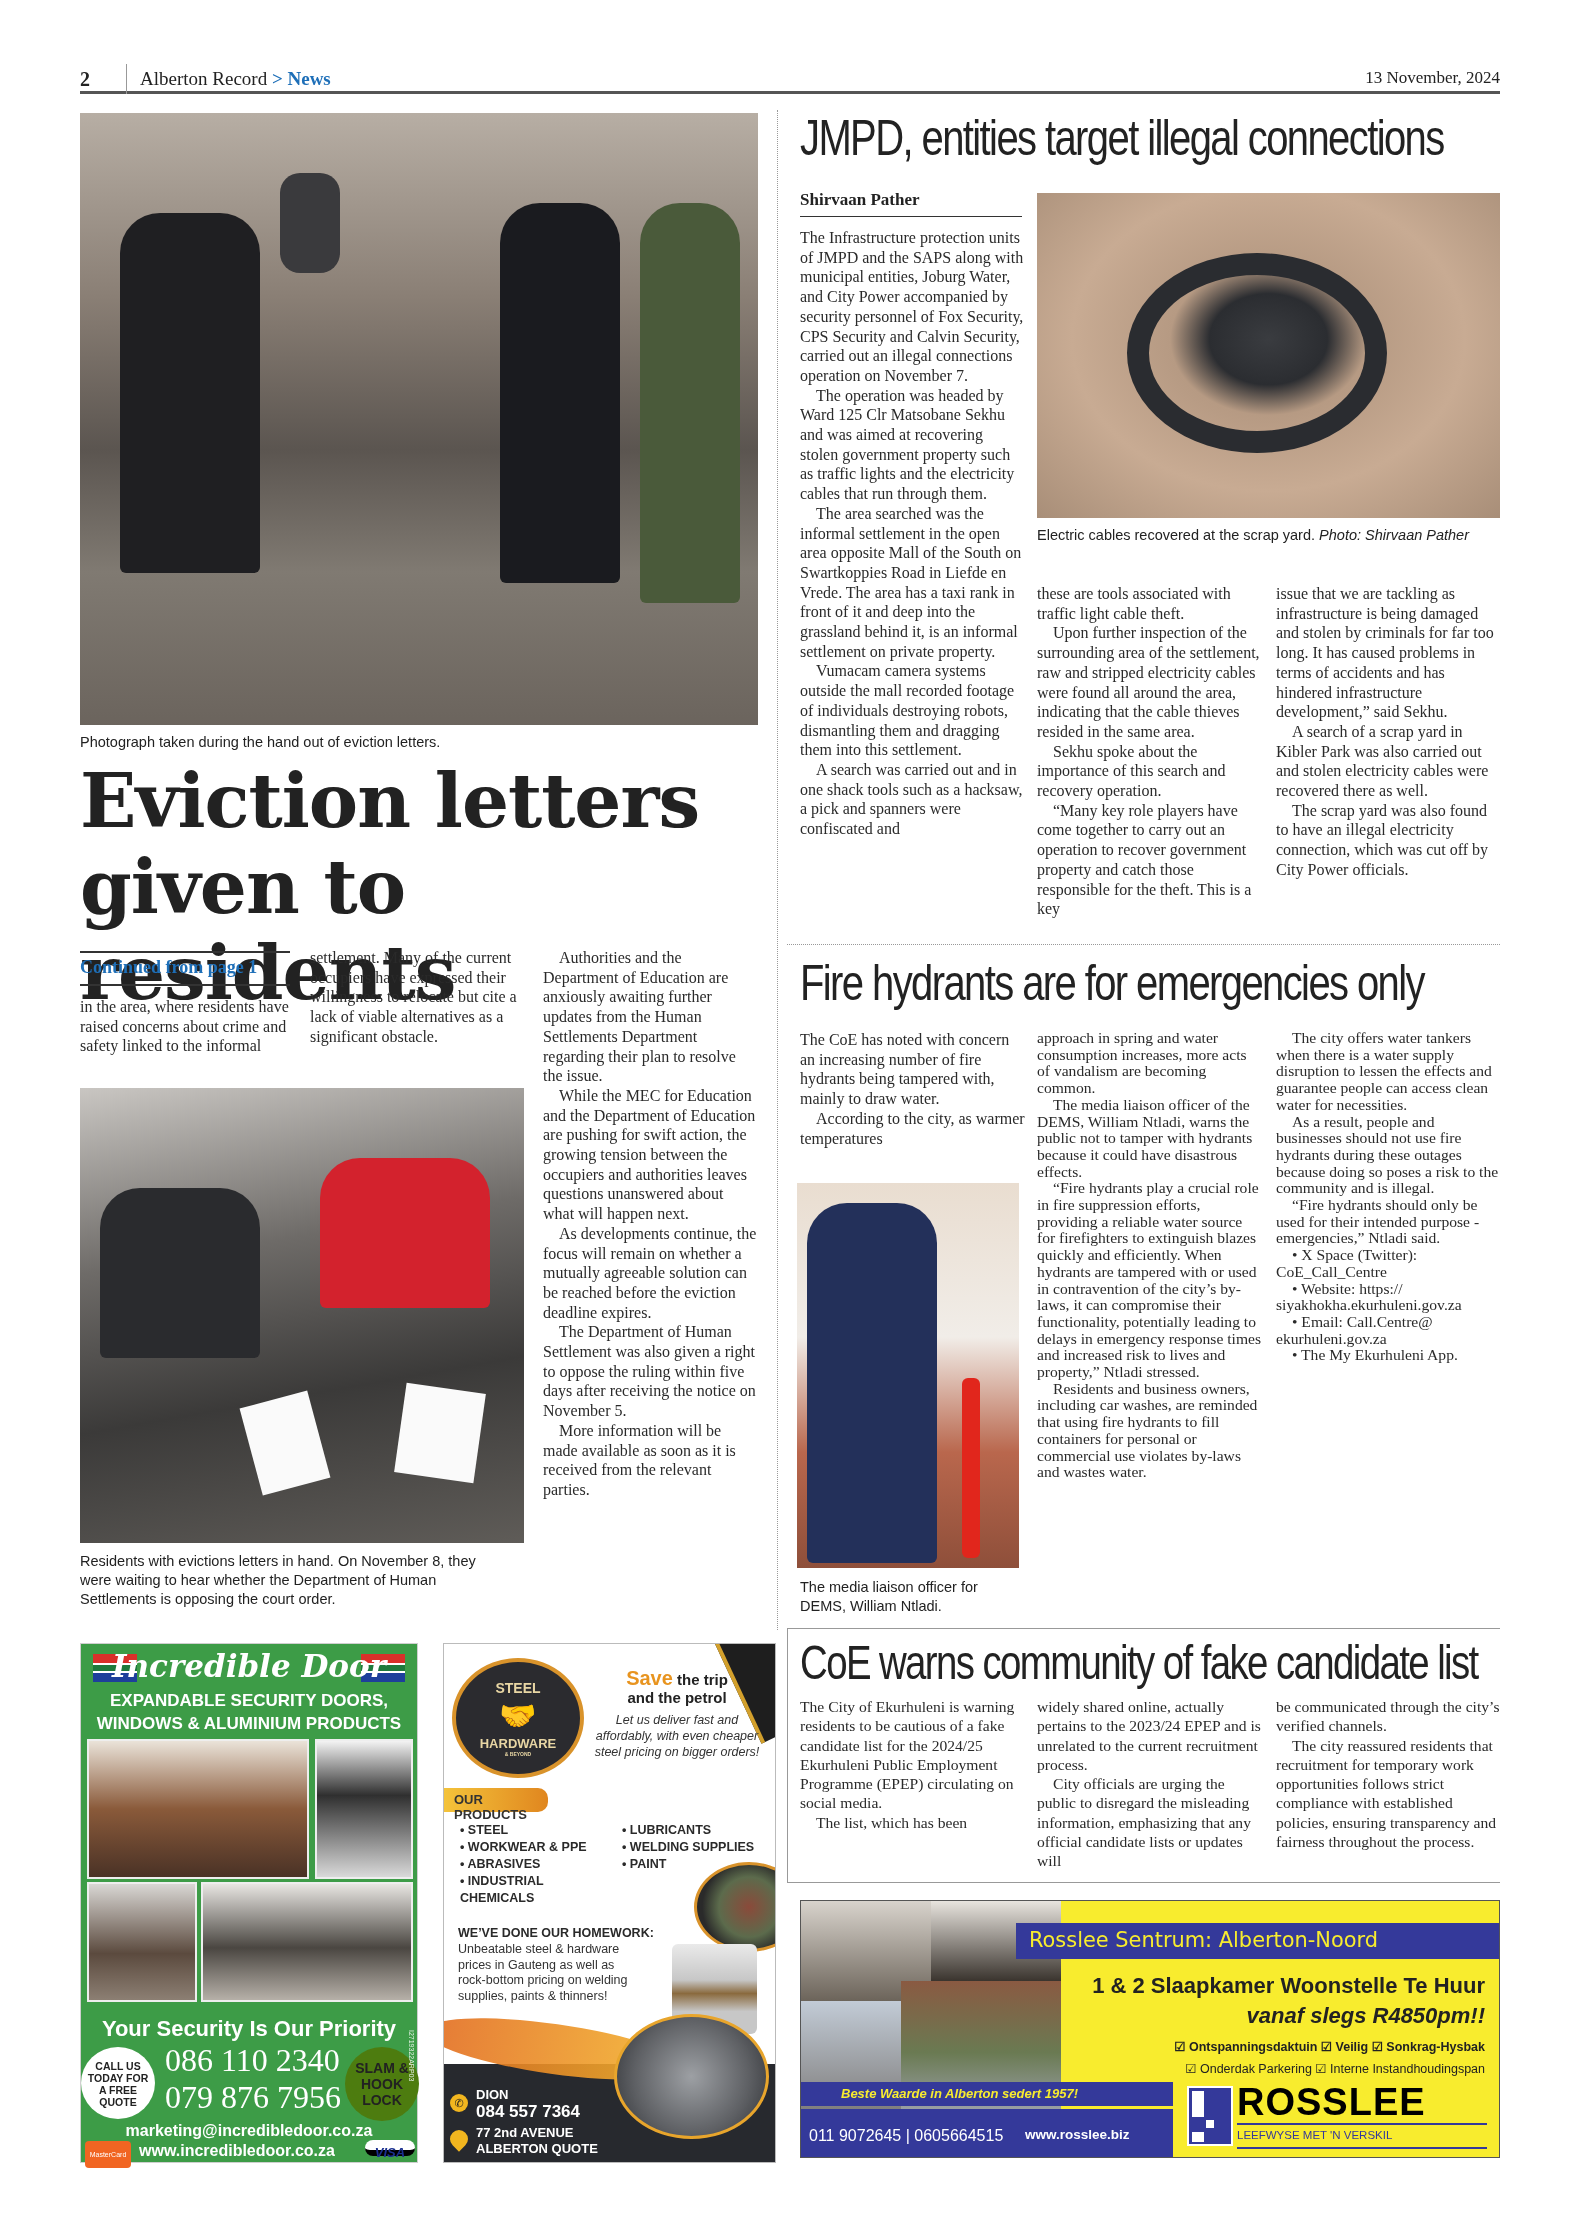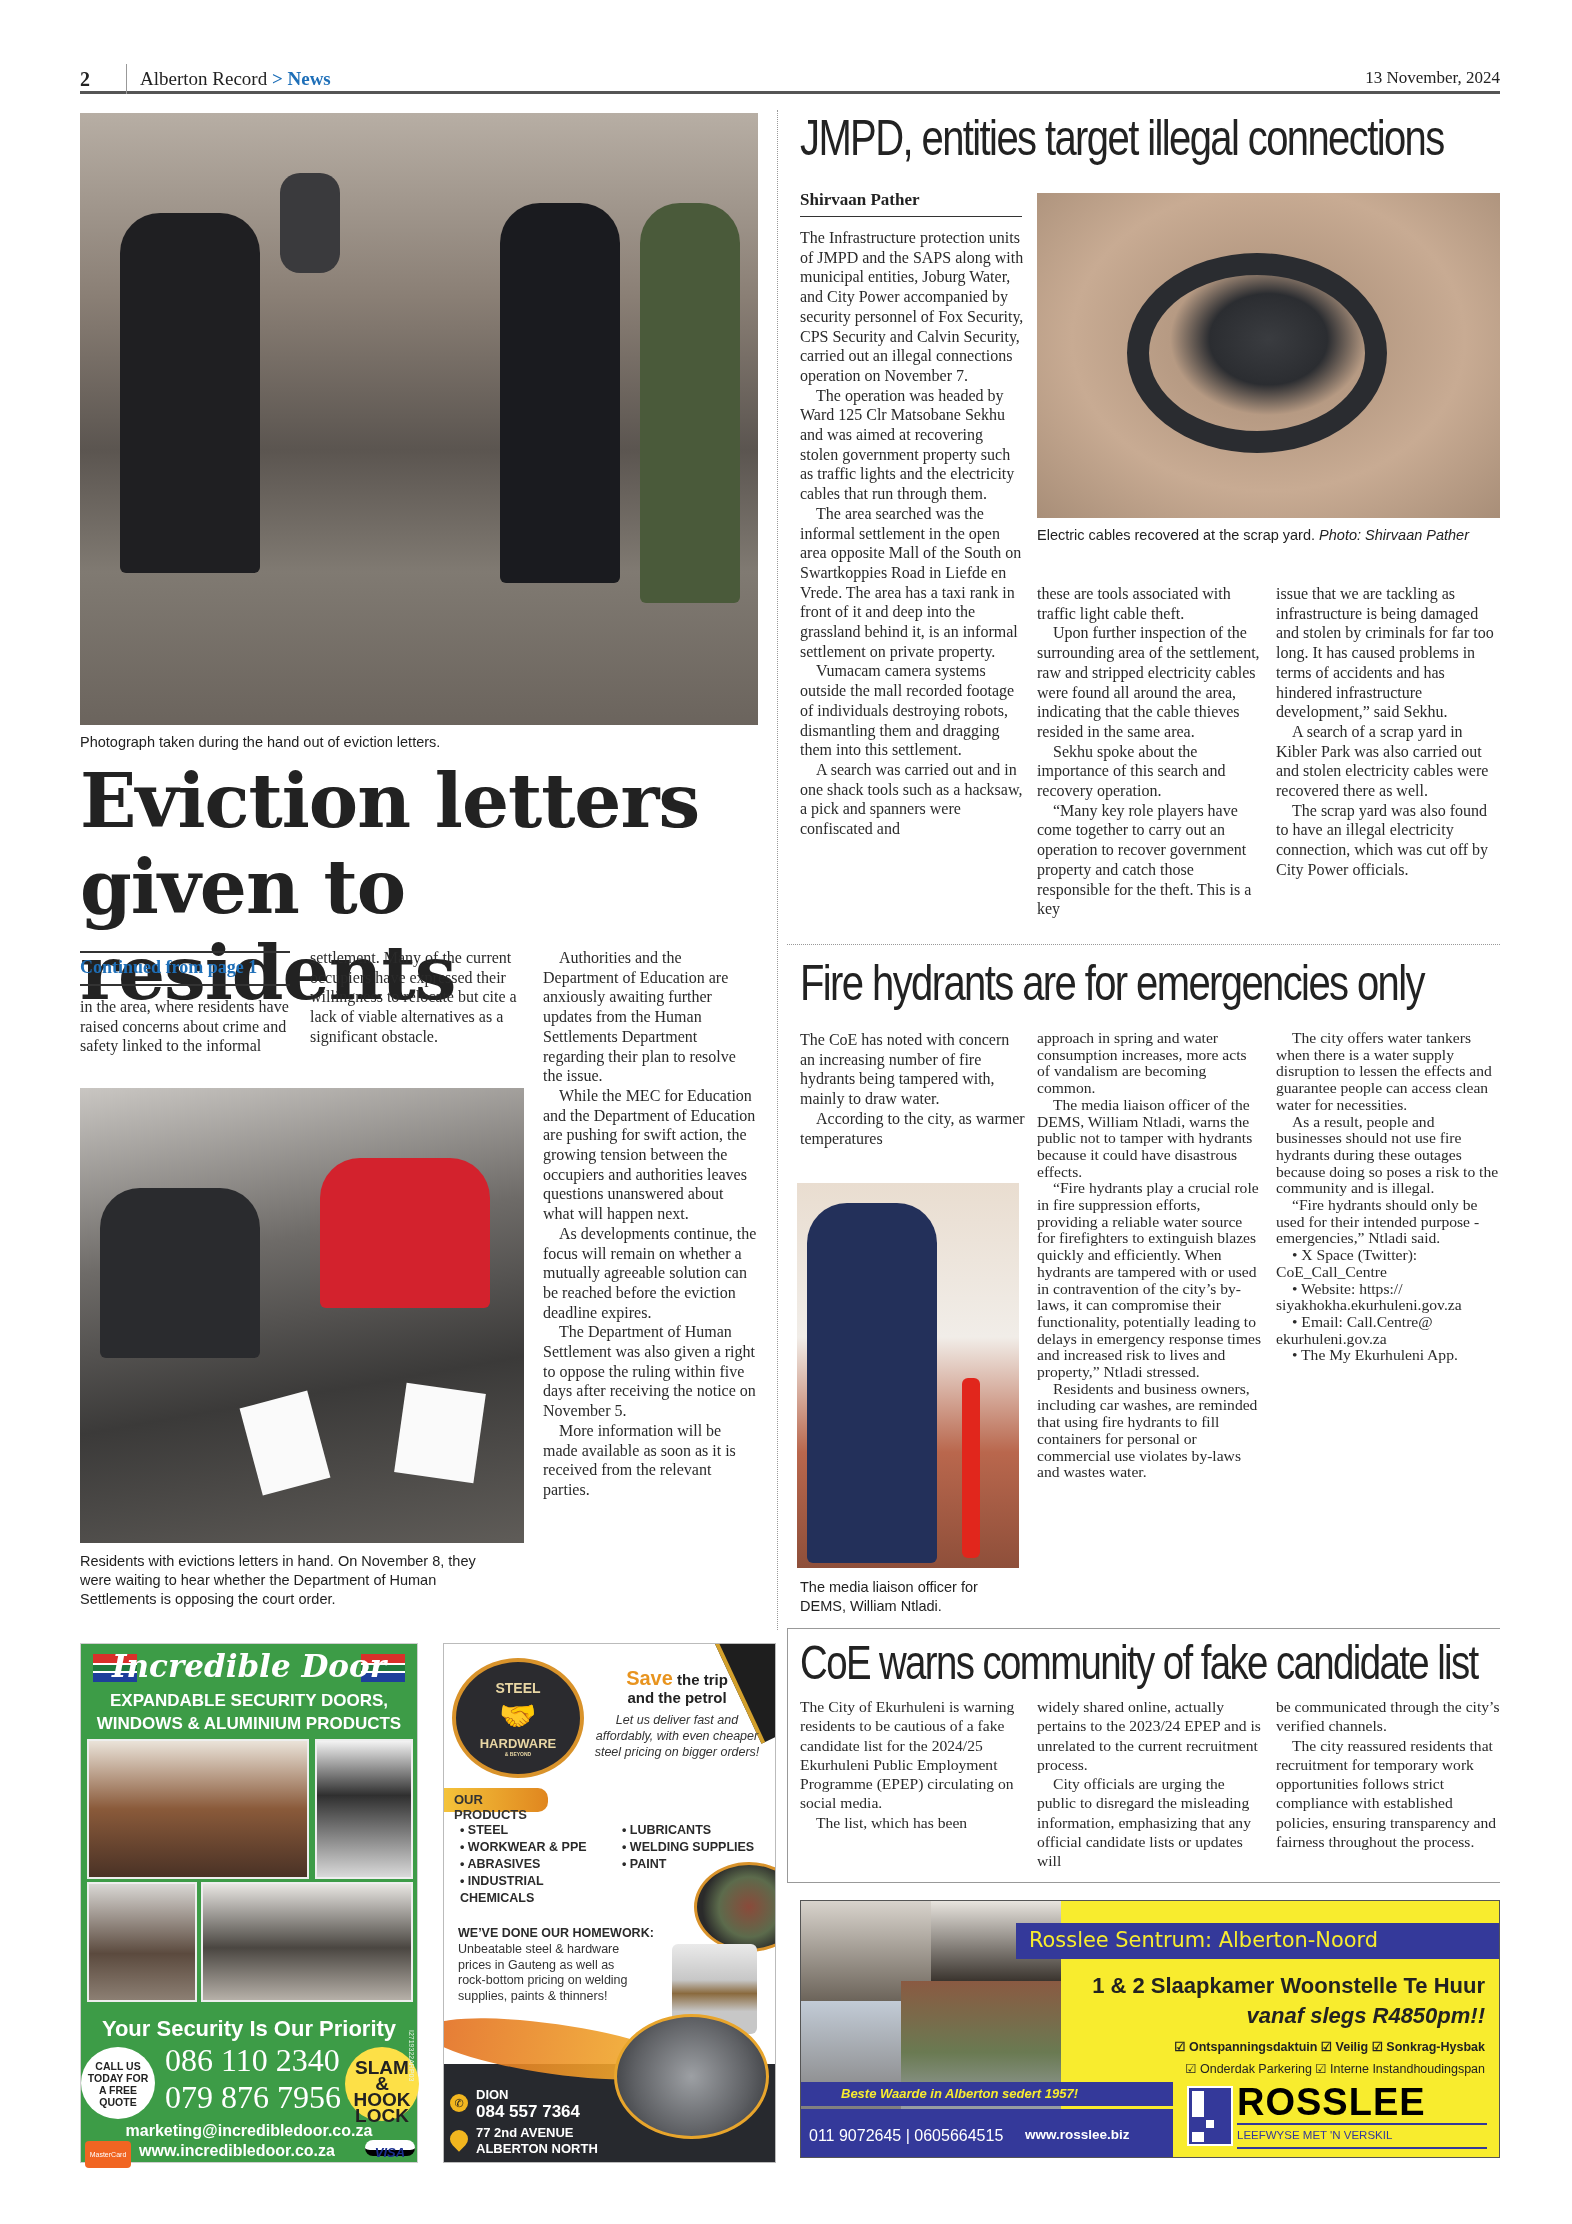--- a/index.html
+++ b/index.html
@@ -146,21 +146,21 @@
   <div style="position:absolute;left:0;right:0;top:47px;text-align:center;font-weight:bold;font-size:17px;">EXPANDABLE SECURITY DOORS,</div>
   <div style="position:absolute;left:0;right:0;top:70px;text-align:center;font-weight:bold;font-size:17px;">WINDOWS &amp; ALUMINIUM PRODUCTS</div>
   <div style="position:absolute;left:6px;top:95px;width:222px;height:140px;background:linear-gradient(180deg,#eae3d9 0%,#8a5a3a 50%,#4a3226 100%);border:2px solid #eee;"></div>
   <div style="position:absolute;left:234px;top:95px;width:98px;height:140px;background:linear-gradient(180deg,#f3f3f3 0%,#2f2f2f 40%,#d9d9d9 100%);border:2px solid #eee;"></div>
   <div style="position:absolute;left:6px;top:238px;width:110px;height:120px;background:linear-gradient(180deg,#d9d7d4 0%,#5b4a3e 60%,#8c7f73 100%);border:2px solid #eee;"></div>
   <div style="position:absolute;left:120px;top:238px;width:212px;height:120px;background:linear-gradient(180deg,#e8e6e2 0%,#4a4641 55%,#b6b0a8 100%);border:2px solid #eee;"></div>
   <div style="position:absolute;left:0;right:0;top:372px;text-align:center;font-weight:bold;font-size:22px;">Your Security Is Our Priority</div>
   <div style="position:absolute;left:0;top:403px;width:74px;height:72px;border-radius:50%;background:#ffffff;color:#222;font-weight:bold;font-size:10.5px;line-height:12px;text-align:center;padding:13px 4px 0;">CALL US TODAY FOR A FREE QUOTE</div>
   <div style="position:absolute;left:84px;top:398px;font-family:'Liberation Serif',serif;font-size:32px;">086 110 2340</div>
   <div style="position:absolute;left:84px;top:435px;font-family:'Liberation Serif',serif;font-size:32px;">079 876 7956</div>
-  <div style="position:absolute;right:-2px;top:403px;width:74px;height:74px;border-radius:50%;background:#fde047;color:#222;font-weight:bold;font-size:19px;line-height:16px;text-align:center;padding:13px 4px 0;">SLAM &amp; HOOK LOCK</div>
+  <div style="position:absolute;right:-2px;top:403px;width:74px;height:74px;border-radius:50%;background:#4d7c0f;color:#222;font-weight:bold;font-size:14px;line-height:16px;text-align:center;padding:13px 4px 0;">SLAM &amp; HOOK LOCK</div>
   <div style="position:absolute;left:0;right:0;top:478px;text-align:center;font-weight:bold;font-size:16px;">marketing@incredibledoor.co.za</div>
   <div style="position:absolute;left:4px;top:497px;width:46px;height:27px;border-radius:4px;background:#f16522;color:#fff;font-size:7px;text-align:center;line-height:27px;">MasterCard</div>
   <div style="position:absolute;left:58px;top:498px;font-weight:bold;font-size:16px;">www.incredibledoor.co.za</div>
   <div style="position:absolute;right:2px;top:496px;width:50px;height:16px;border-radius:9px;background:#fff;color:#1a2f8f;font-weight:bold;font-style:italic;font-size:13px;text-align:center;line-height:26px;border-bottom:6px solid #000000;">VISA</div>
   <div style="position:absolute;right:2px;top:386px;font-size:7px;color:#e5f2e6;writing-mode:vertical-rl;">I2719322ARP03</div>
 </div>
 
 <div class="abs" style="left:443px;top:1643px;width:333px;height:520px;background:#fff;border:1px solid #bbb;overflow:hidden;font-family:'Liberation Sans',sans-serif;">
   <div style="position:absolute;right:-30px;top:-20px;width:70px;height:110px;background:#1e1e1e;border-left:4px solid #d3a02c;transform:rotate(-25deg);"></div>
   <div style="position:absolute;left:8px;top:14px;width:132px;height:120px;border-radius:50%;background:#2b2b2f;border:4px solid #d9932b;color:#e8d6a4;text-align:center;font-weight:bold;">
@@ -191,21 +191,21 @@
   <div style="position:absolute;left:14px;top:298px;width:175px;font-size:12.5px;line-height:15.5px;color:#333;">Unbeatable steel &amp; hardware prices in Gauteng as well as rock-bottom pricing on welding supplies, paints &amp; thinners!</div>
   <div style="position:absolute;left:228px;top:300px;width:85px;height:90px;background:linear-gradient(180deg,#eaeaea 0%,#c7c7c7 40%,#8a6a3e 55%,#c7c7c7 75%);border-radius:6px;"></div>
   <div style="position:absolute;left:0;top:420px;width:333px;height:100px;background:#27292e;"></div>
   <div style="position:absolute;left:-20px;top:380px;width:260px;height:50px;background:linear-gradient(90deg,#e26a1f,#f4b72f);transform:rotate(8deg);border-radius:50%;opacity:0.9;"></div>
   <div style="position:absolute;left:170px;top:370px;width:155px;height:125px;border-radius:50%;background:radial-gradient(circle,#9da0a4 0%,#5e6064 60%,#2d2f33 100%);border:3px solid #e8a52c;"></div>
   <div style="position:absolute;left:6px;top:450px;width:18px;height:18px;border-radius:50%;background:#f2b61f;color:#222;font-size:11px;text-align:center;line-height:18px;">✆</div>
   <div style="position:absolute;left:32px;top:443px;font-weight:bold;font-size:13px;color:#fff;">DION</div>
   <div style="position:absolute;left:32px;top:458px;font-weight:bold;font-size:17px;color:#fff;">084 557 7364</div>
   <div style="position:absolute;left:6px;top:486px;width:18px;height:18px;border-radius:50% 50% 50% 0;transform:rotate(-45deg);background:#f2b61f;"></div>
   <div style="position:absolute;left:32px;top:481px;font-weight:bold;font-size:13px;color:#fff;">77 2nd AVENUE</div>
-  <div style="position:absolute;left:32px;top:497px;font-weight:bold;font-size:13px;color:#fff;">ALBERTON NORTH</div>
+  <div style="position:absolute;left:32px;top:497px;font-weight:bold;font-size:13px;color:#fff;">ALBERTON QUOTE</div>
 </div>
 
 <div class="abs" style="left:800px;top:1900px;width:700px;height:258px;background:#f8ec2e;border:1px solid #555;overflow:hidden;font-family:'Liberation Sans',sans-serif;">
   <div style="position:absolute;left:0;top:0;width:130px;height:100px;background:linear-gradient(180deg,#d8d3cc 0%,#6c645a 100%);"></div>
   <div style="position:absolute;left:130px;top:0;width:130px;height:80px;background:linear-gradient(180deg,#e8e4de 0%,#3a342e 100%);"></div>
   <div style="position:absolute;left:0;top:100px;width:100px;height:145px;background:linear-gradient(180deg,#c2cbd6 0%,#6a6560 100%);"></div>
   <div style="position:absolute;left:100px;top:80px;width:160px;height:130px;background:linear-gradient(180deg,#8a5a42 0%,#6a7a52 55%,#9aa0a6 100%);"></div>
   <div style="position:absolute;left:215px;top:22px;width:485px;height:36px;background:#34399a;"></div>
   <div style="position:absolute;left:228px;top:26px;font-family:'DejaVu Sans',sans-serif;font-size:22px;color:#f8ec2e;white-space:nowrap;transform:scaleX(0.95);transform-origin:left top;">Rosslee Sentrum: Alberton-Noord</div>
   <div style="position:absolute;right:14px;top:72px;font-weight:bold;font-size:22px;color:#222;white-space:nowrap;">1 &amp; 2 Slaapkamer Woonstelle Te Huur</div>

